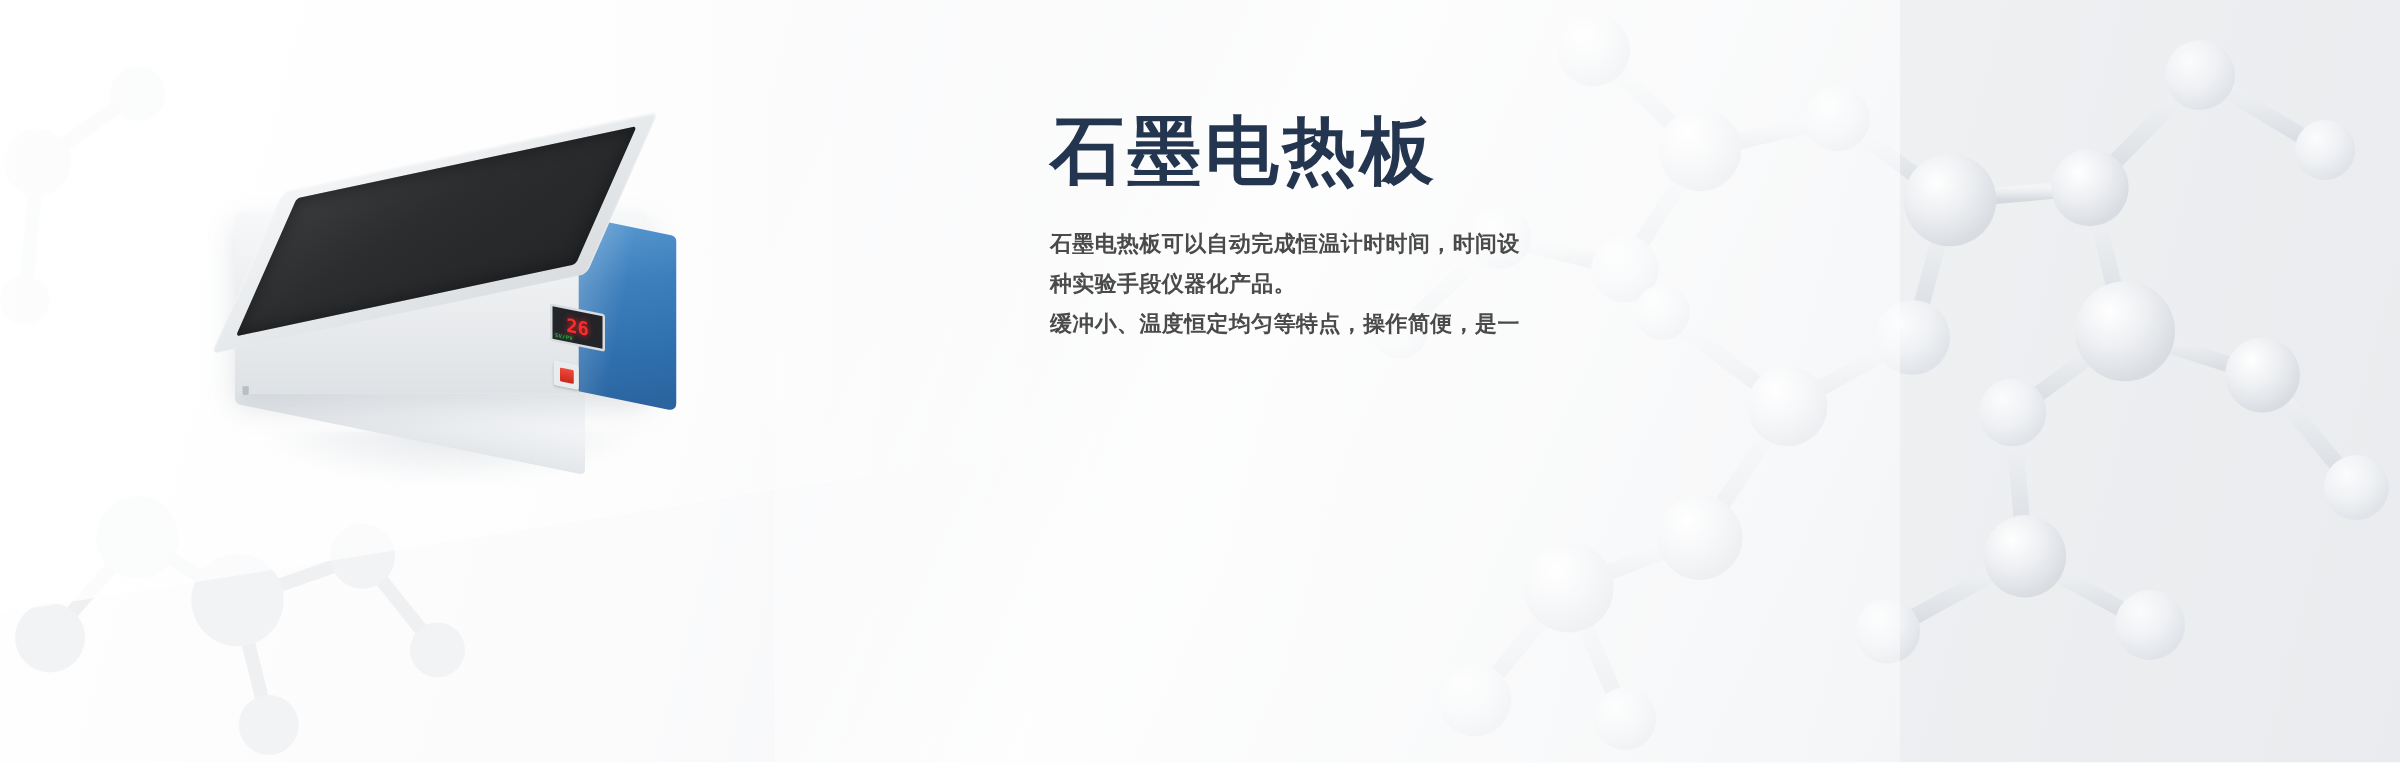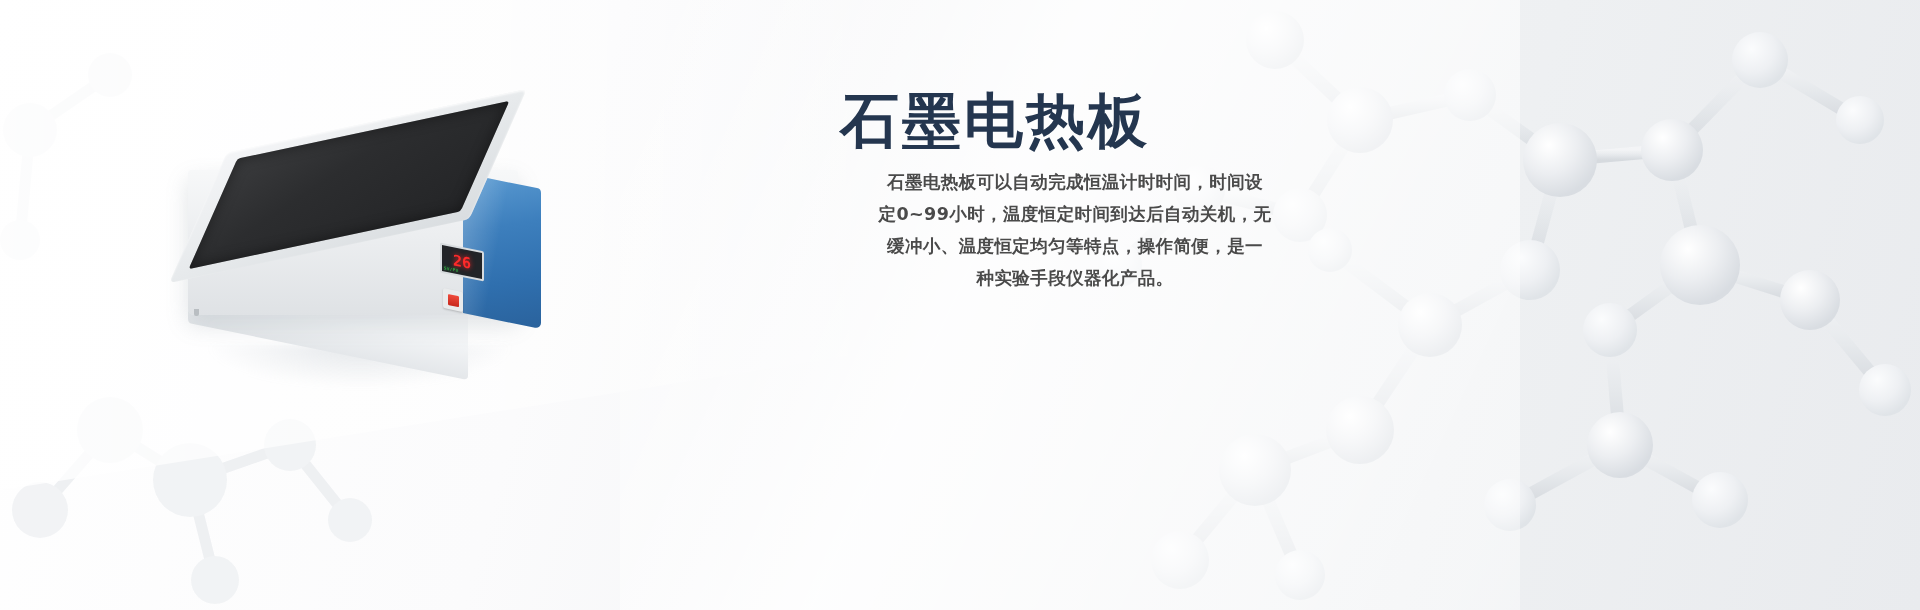--- a/index.html
+++ b/index.html
@@ -163,31 +163,30 @@
     left: 840px; top: 90px;
     width: 470px;
   }
   #page-title {
     font-family: "DejaVu Sans", "Liberation Sans", sans-serif;
     font-size: 59px;
     font-weight: bold;
     color: #24364f;
     letter-spacing: 3px;
     line-height: 1.05;
-    margin-bottom: 14px;
+    margin-bottom: 28px;
     white-space: nowrap;
   }
   #desc {
     font-family: "DejaVu Sans", "Liberation Sans", sans-serif;
     font-size: 17.5px;
     font-weight: bold;
     color: #4a4a4a;
     line-height: 32px;
     letter-spacing: .4px;
-    text-align: center;
   }
   #desc p { margin: 0; white-space: nowrap; }
 </style>
 </head>
 <body>
 
 <div id="banner">
 
   <svg id="molecules" viewBox="0 0 920 610" xmlns="http://www.w3.org/2000/svg">
     <defs>
@@ -301,19 +300,18 @@
     <div class="hp-switch">
         <i></i>
       </div>
     <div class="hp-foot"></div>
   </div>
 
   <div id="text-block">
     <h1 id="page-title">石墨电热板</h1>
     <div id="desc">
       <p>石墨电热板可以自动完成恒温计时时间，时间设</p>
-      <p>定0~99小时，温度恒定时间到达后自动关机，无</p>
+      <p>种实验手段仪器化产品。</p>
       <p>缓冲小、温度恒定均匀等特点，操作简便，是一</p>
-      <p>种实验手段仪器化产品。</p>
     </div>
   </div>
 
 </div>
 
 </body></html>

